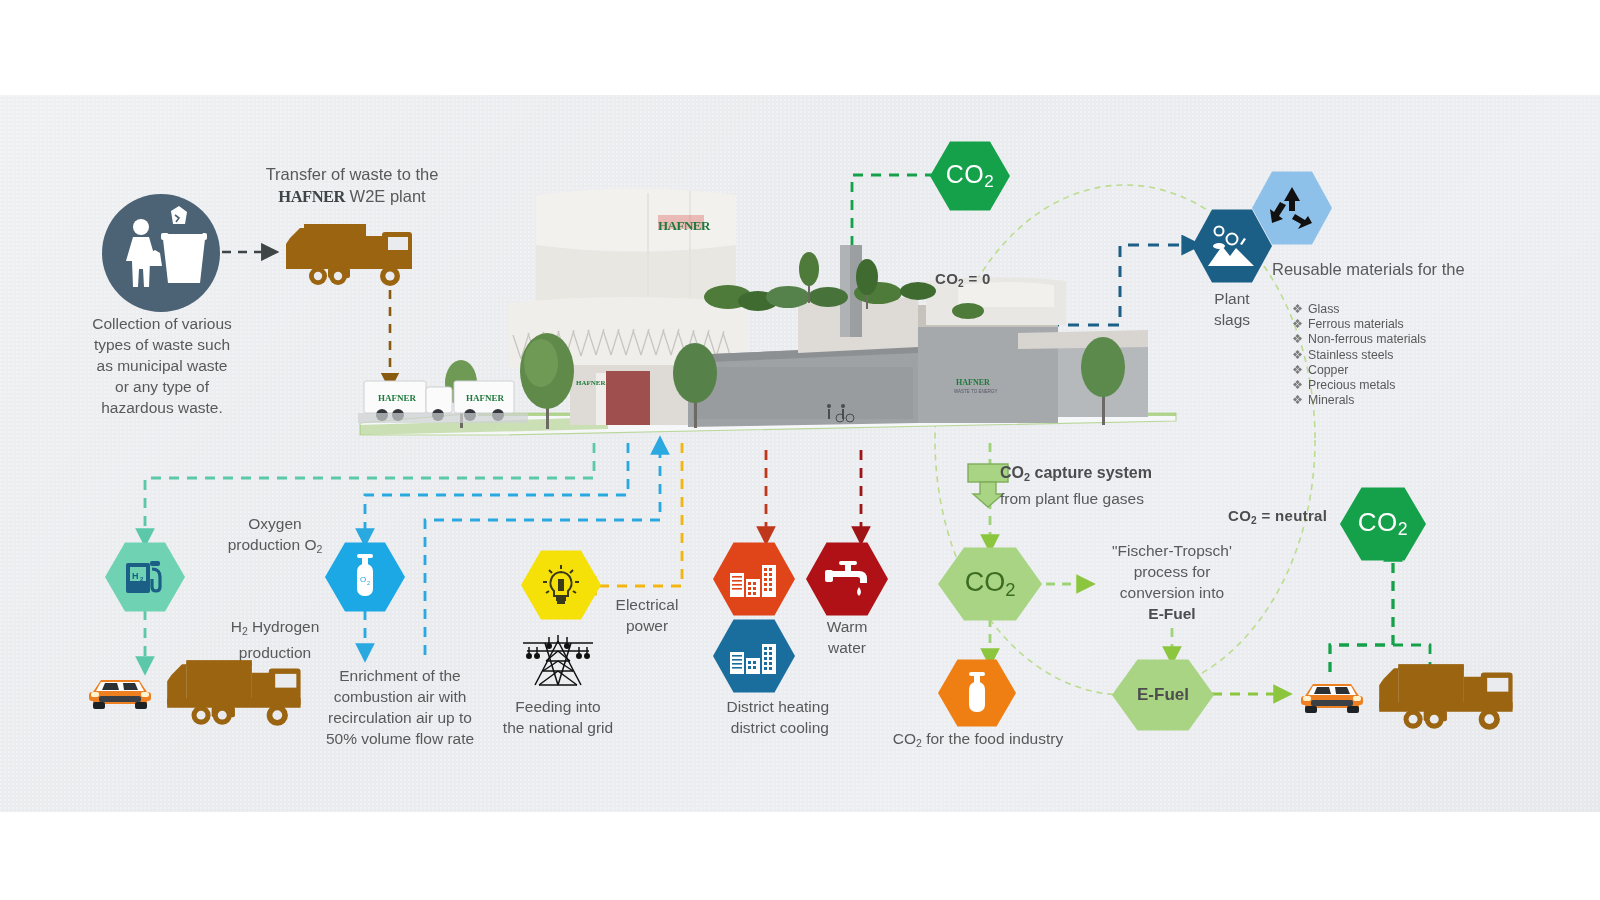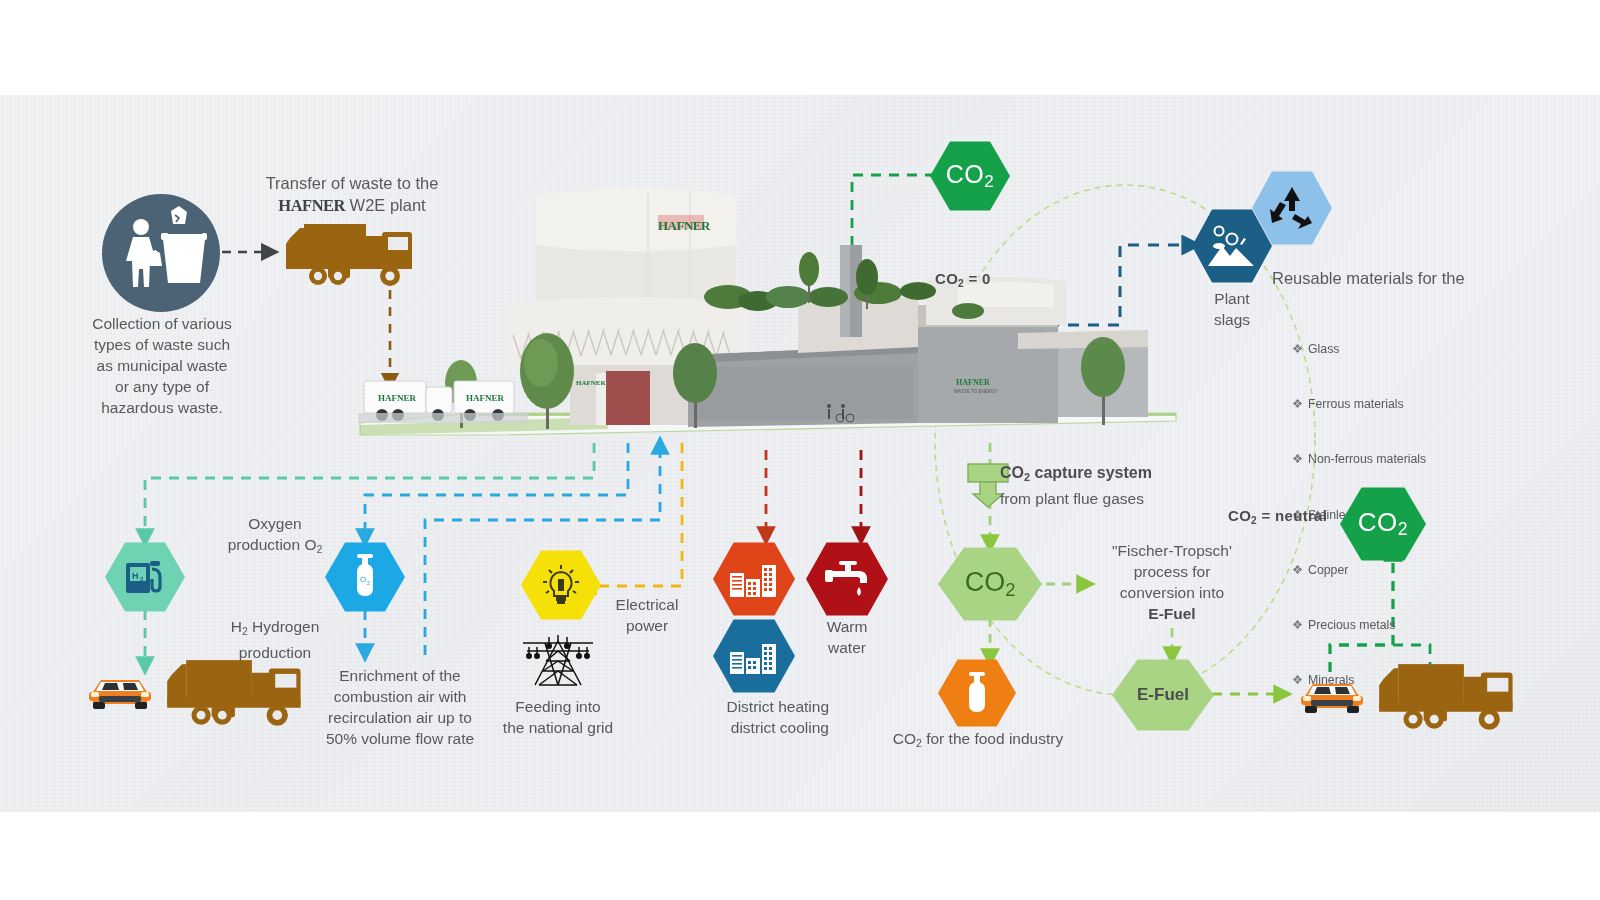--- a/index.html
+++ b/index.html
@@ -14,24 +14,24 @@
   .txt{position:absolute;color:#58595b;font-size:15.5px;line-height:21px;font-family:"Liberation Sans",sans-serif;}
   .txt.c{text-align:center;}
   .txt.l{text-align:left;}
   .bold{font-weight:bold;color:#4d4d4f;}
   sub{font-size:.68em;vertical-align:-0.25em;}
   .hex{position:absolute;display:flex;align-items:center;justify-content:center;
        clip-path:polygon(25% 2%,75% 2%,100% 50%,75% 98%,25% 98%,0 50%);}
   .hexlabel{font-weight:normal;color:#fff;letter-spacing:.5px;}
   svg{display:block;overflow:visible;}
   .list{position:absolute;color:#58595b;font-size:12.3px;line-height:15.2px;}
-  .list div{white-space:nowrap;margin-top:40px;}
+  .list div{white-space:nowrap;}
   .bullet{display:inline-block;width:16px;color:#7a7b7d;}
   .big{font-size:17px;}
-  .hdr{font-size:16.5px;line-height:22px;margin-top:9px;}
+  .hdr{font-size:16.5px;line-height:22px;}
   .co2eq{position:absolute;font-weight:bold;color:#4d4d4f;font-size:15px;letter-spacing:.3px;margin-top:48px;}
 </style>
 </head>
 <body>
 
 <div id="stage">
   <div id="panel"></div>
 
   <svg class="abs" style="left:0;top:0;width:1600px;height:900px;pointer-events:none">
     <defs>

